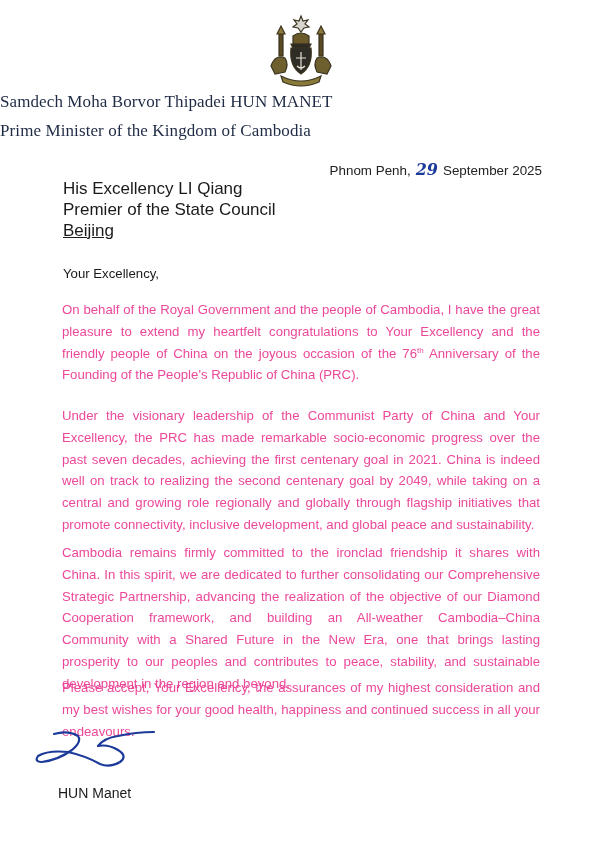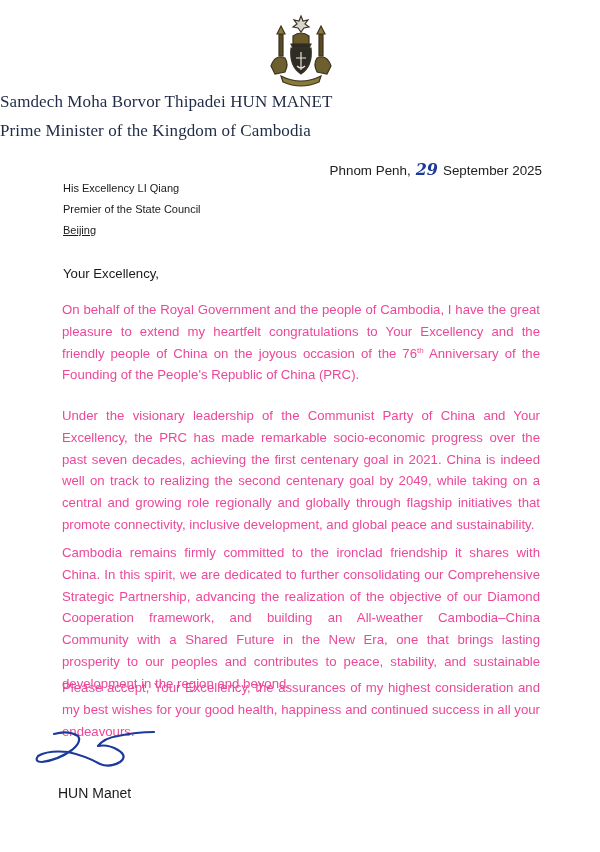--- a/index.html
+++ b/index.html
@@ -8,21 +8,21 @@
       font-family: "Liberation Sans", sans-serif; color: #1a1a1a;
     }
     .emblem { position: absolute; left: 265px; top: 14px; width: 72px; height: 76px; }
     .hdr { position: absolute; left: 0; width: 476px; text-align: left;
       font-family: "Liberation Serif", serif; font-size: 17px; color: #1f2a44; letter-spacing: 0.1px; }
     .hdr1 { top: 92px; }
     .hdr2 { top: 121px; }
     .dateline { position: absolute; right: 58px; top: 149px; font-size: 13.4px; color: #222; margin-top: 11px; }
     .dateline .hand { font-family: "DejaVu Serif", serif; font-style: italic; font-weight: bold;
       color: #1c3a9a; font-size: 16px; margin: 0 5px; }
-    .addr { position: absolute; left: 63px; top: 178px; font-size: 11px; line-height: 21px; }
+    .addr { position: absolute; left: 63px; top: 178px; font-size: 17px; line-height: 21px; }
     .addr .city { text-decoration: underline; }
     .salute { position: absolute; left: 63px; top: 266px; font-size: 13.2px; }
     .para { position: absolute; left: 62px; width: 478px; font-size: 13.2px; line-height: 21.8px;
       text-align: justify; color: #ec4899; }
     .p1 { top: 299px; }
     .p2 { top: 405px; }
     .p3 { top: 542px; }
     .p4 { top: 677px; }
     sup { font-size: 8px; line-height: 0; }
     .sig { position: absolute; left: 28px; top: 728px; width: 130px; height: 42px; }

